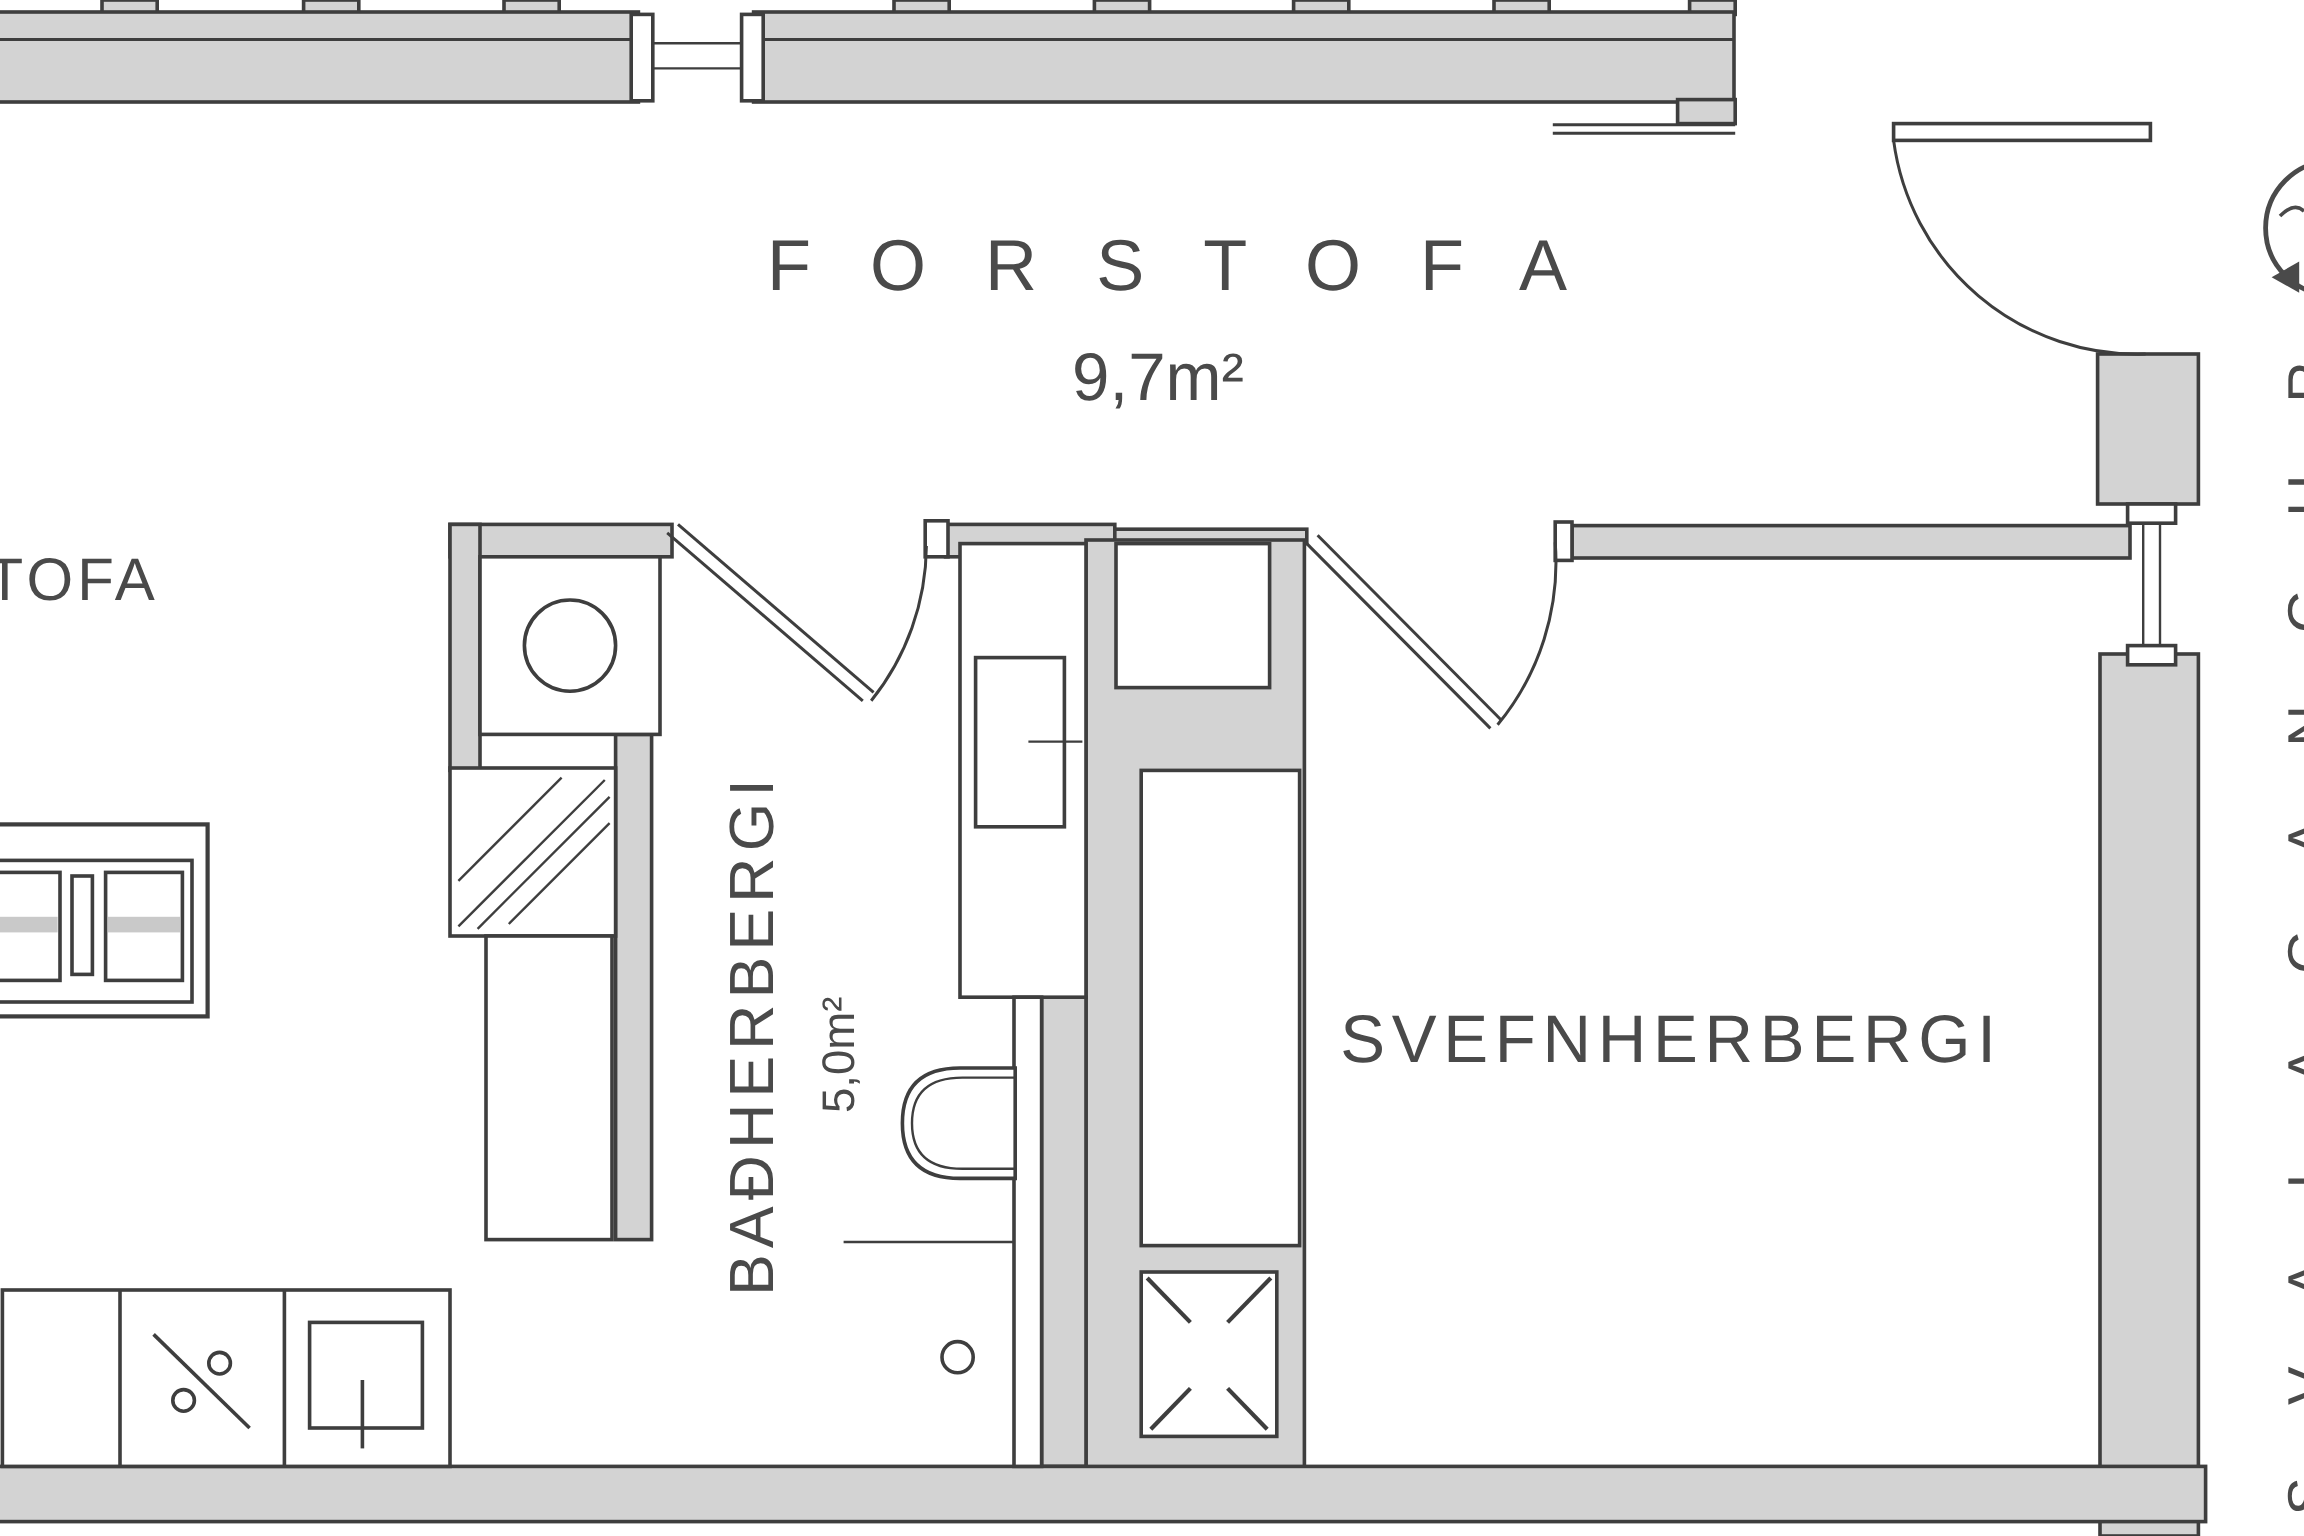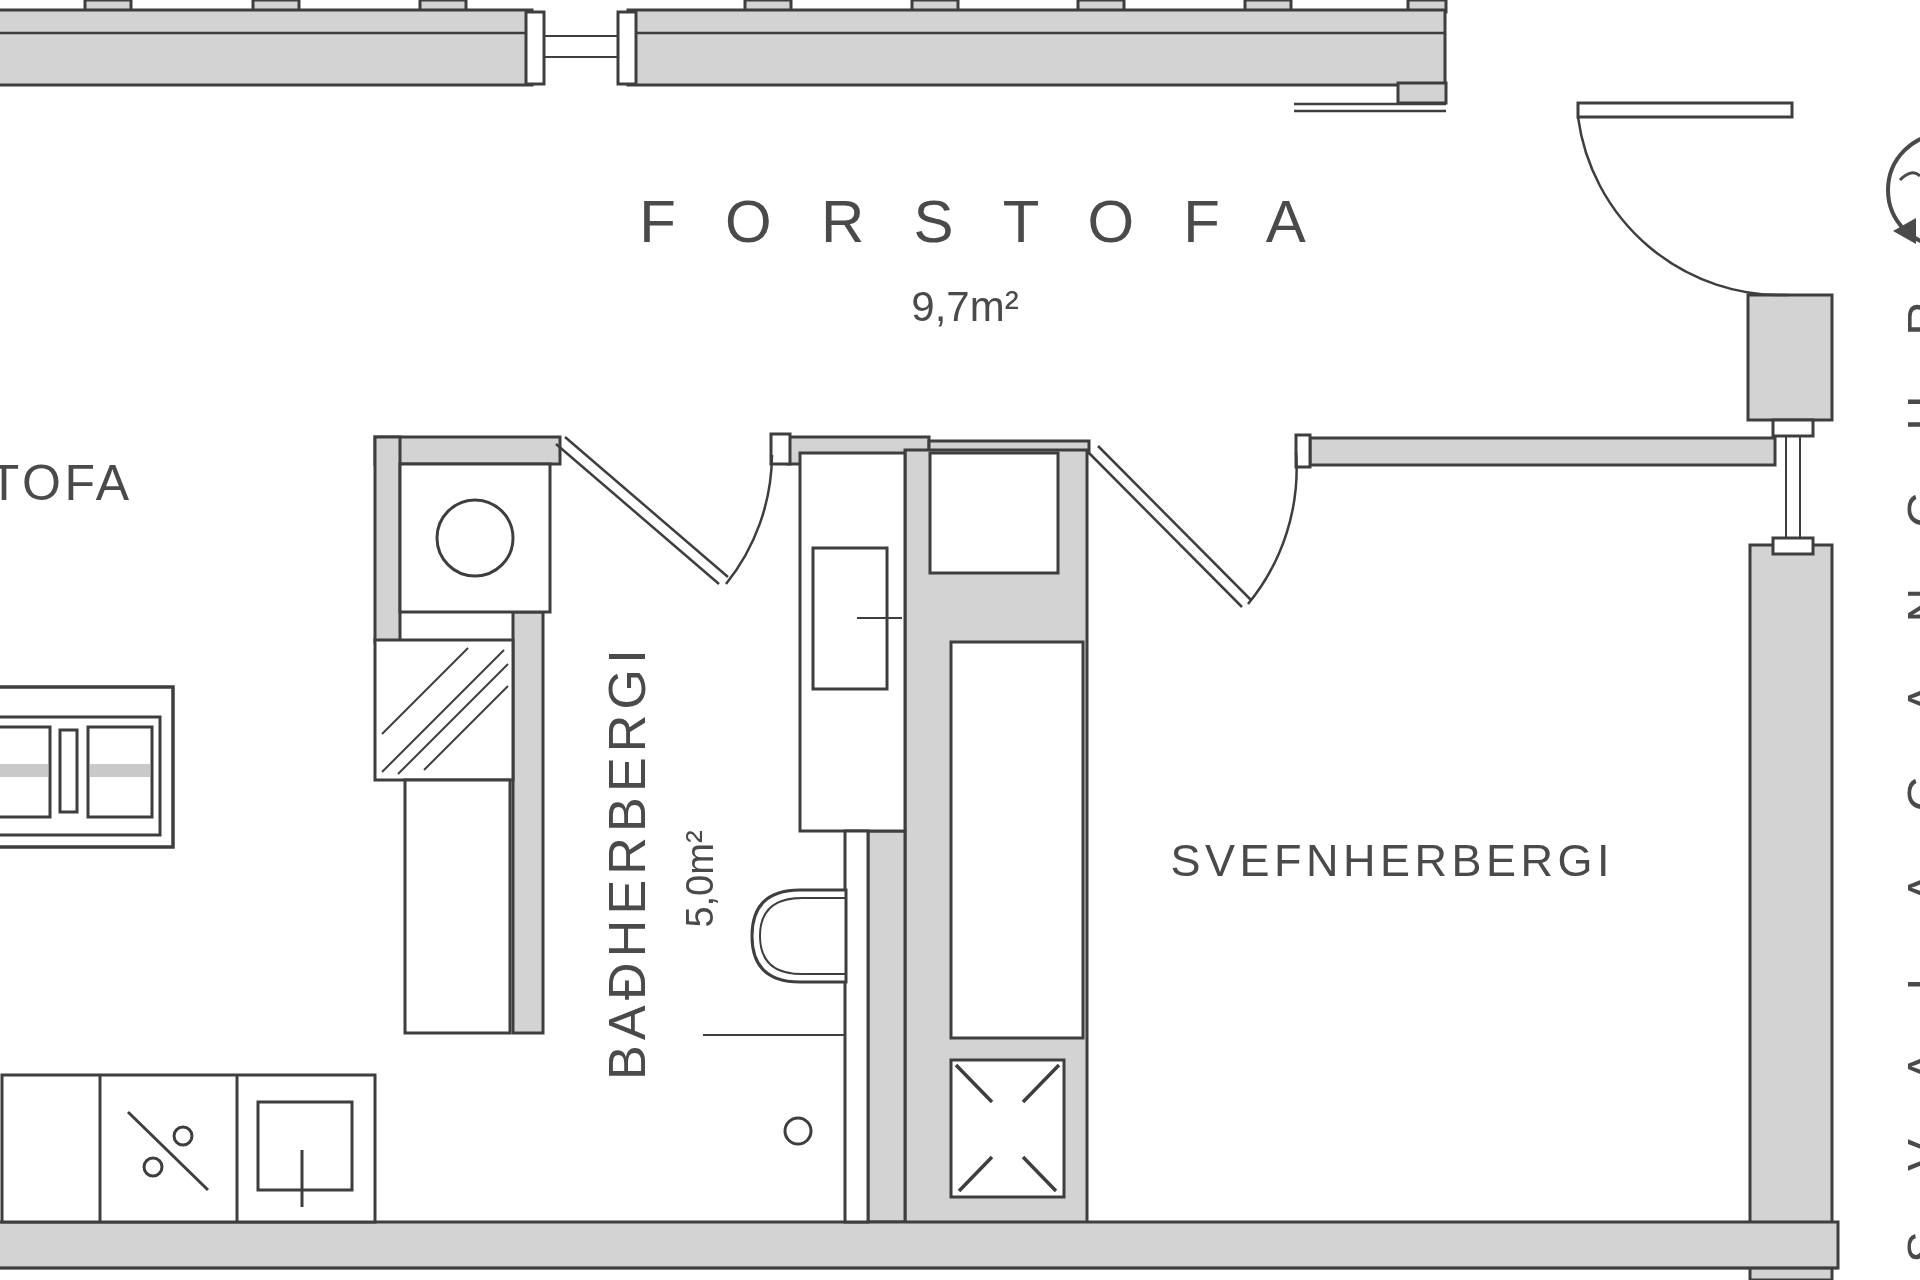--- a/index.html
+++ b/index.html
@@ -3,24 +3,24 @@
 <meta charset="utf-8">
 <style>
   html,body{margin:0;padding:0;background:#fff;}
   #stage{position:relative;width:1920px;height:1280px;overflow:hidden;background:#ffffff;
          font-family:"Liberation Sans",sans-serif;}
   svg{position:absolute;left:0;top:0;}
   .lbl{position:absolute;color:#4a4a4a;white-space:nowrap;line-height:1;}
   .room-name{font-weight:500;}
   #forstofa-label{left:590px;top:192px;width:750px;text-align:right;
       font-size:60px;letter-spacing:0.82em;text-indent:0.82em;}
-  #forstofa-area{left:590px;top:286px;width:750px;text-align:center;font-size:42px;}
+  #forstofa-area{left:590px;top:286px;width:750px;text-align:center;font-size:56px;}
   #stofa-label{left:-48px;top:458px;font-size:50px;letter-spacing:0.07em;}
   #svefnherbergi-label{left:1110px;top:838px;width:560px;text-align:center;
-      font-size:45px;letter-spacing:0.1em;text-indent:0.1em;}
+      font-size:56px;letter-spacing:0.1em;text-indent:0.1em;}
   #svefnherbergi-area{left:1080px;top:918px;width:650px;text-align:center;font-size:42px;}
   #badherbergi-label{left:394px;top:836px;width:466px;text-align:center;
       font-size:52px;letter-spacing:0.1em;transform:rotate(-90deg);}
   #badherbergi-area{left:618px;top:860px;width:164px;text-align:center;
       font-size:38px;transform:rotate(-90deg);}
   #svalagangur-label{left:1300px;top:728px;width:1250px;text-align:center;
       font-size:48px;letter-spacing:1.25em;transform:rotate(-90deg);}
 </style>
 </head>
 <body>

